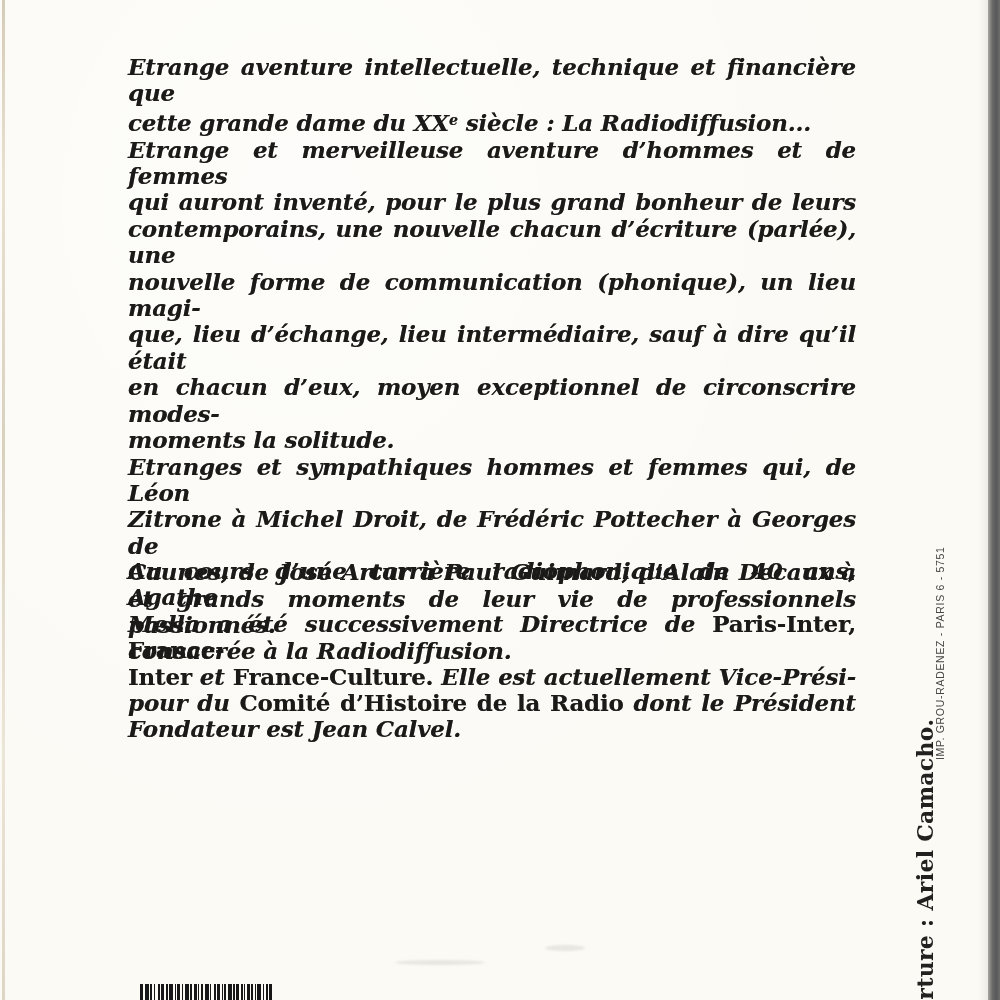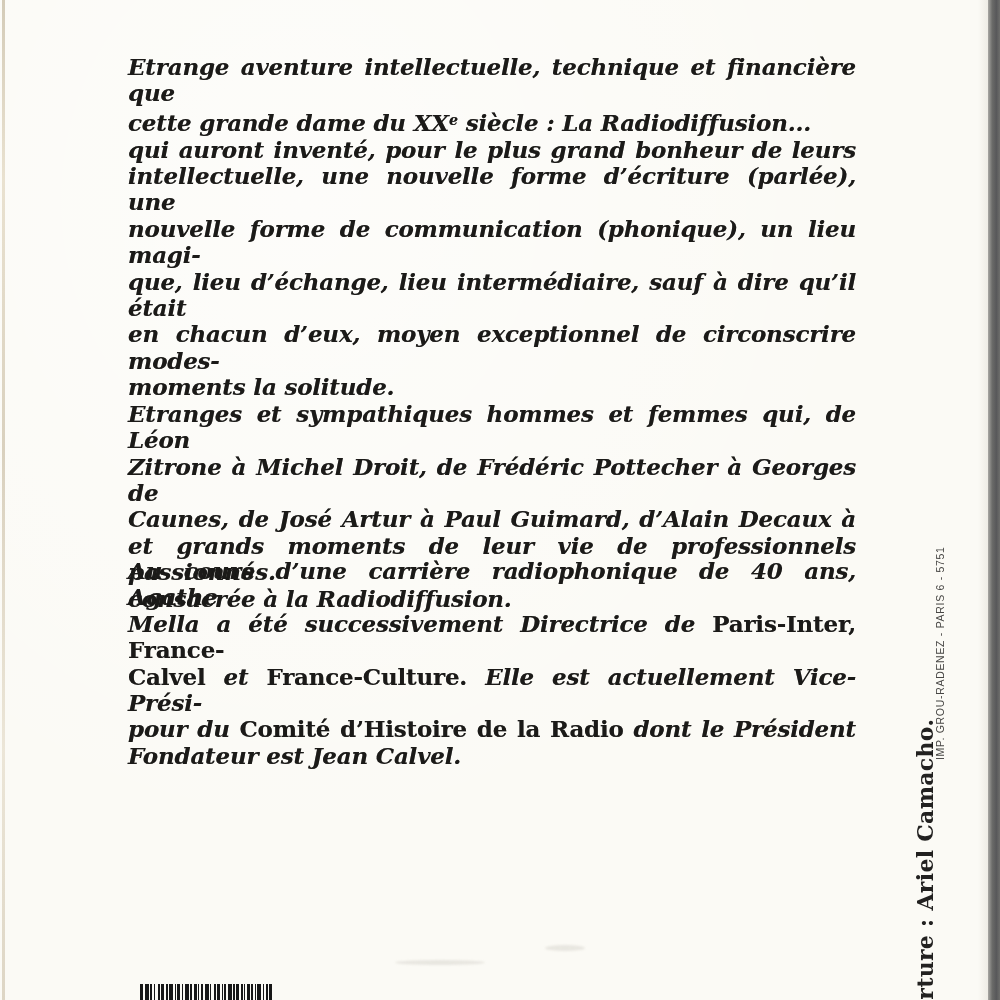--- a/index.html
+++ b/index.html
@@ -102,37 +102,38 @@
 
 <div class="page">
 
   <div class="edge-left"></div>
   <div class="edge-right-shadow"></div>
   <div class="edge-right"></div>
 
   <div class="textblock" id="block1">
       <div class="line"><span>Etrange aventure intellectuelle, technique et financière que</span></div>
       <div class="line end"><span>cette grande dame du XX</span><span class="seg-sup">e</span><span> siècle : La Radiodiffusion...</span></div>
+      <div class="line"><span>Etrange et merveilleuse aventure d’hommes et de femmes</span></div>
       <div class="line"><span>qui auront inventé, pour le plus grand bonheur de leurs</span></div>
-      <div class="line"><span>intellectuelle, une nouvelle forme d’écriture (parlée), une</span></div>
+      <div class="line"><span>contemporains, une nouvelle chacun d’écriture (parlée), une</span></div>
       <div class="line"><span>nouvelle forme de communication (phonique), un lieu magi-</span></div>
       <div class="line"><span>que, lieu d’échange, lieu intermédiaire, sauf à dire qu’il était</span></div>
       <div class="line"><span>en chacun d’eux, moyen exceptionnel de circonscrire modes-</span></div>
       <div class="line end"><span>moments la solitude.</span></div>
       <div class="line"><span>Etranges et sympathiques hommes et femmes qui, de Léon</span></div>
       <div class="line"><span>Zitrone à Michel Droit, de Frédéric Pottecher à Georges de</span></div>
       <div class="line"><span>Caunes, de José Artur à Paul Guimard, d’Alain Decaux à</span></div>
       <div class="line"><span>et grands moments de leur vie de professionnels passionnés.</span></div>
       <div class="line end"><span>consacrée à la Radiodiffusion.</span></div>
     </div>
 
   <div class="textblock" id="block2">
       <div class="line"><span>Au cours d’une carrière radiophonique de 40 ans, Agathe</span></div>
       <div class="line"><span>Mella a été successivement Directrice de </span><span class="seg-r">Paris-Inter, France-</span></div>
-      <div class="line"><span class="seg-r">Calvel </span><span>et </span><span class="seg-r">France-Culture. </span><span>Elle est actuellement Vice-Prési-</span></div>
+      <div class="line"><span class="seg-r">Inter </span><span>et </span><span class="seg-r">France-Culture. </span><span>Elle est actuellement Vice-Prési-</span></div>
       <div class="line"><span>pour du </span><span class="seg-r">Comité d’Histoire de la Radio </span><span>dont le Président</span></div>
       <div class="line end"><span>Fondateur est Jean Calvel.</span></div>
     </div>
 
   <div class="vtext" id="credit-vertical">erture : Ariel Camacho.</div>
 
   <div class="vtext" id="printer-vertical">IMP. GROU-RADENEZ - PARIS 6 - 5751</div>
 
   <div id="barcode"><span class="bar" style="width: 3px;"></span><span class="gap" style="width: 2px;"></span><span class="bar" style="width: 4px;"></span><span class="gap" style="width: 1px;"></span><span class="bar" style="width: 2px;"></span><span class="gap" style="width: 2px;"></span><span class="bar" style="width: 1px;"></span><span class="gap" style="width: 3px;"></span><span class="bar" style="width: 2px;"></span><span class="gap" style="width: 1px;"></span><span class="bar" style="width: 3px;"></span><span class="gap" style="width: 2px;"></span><span class="bar" style="width: 2px;"></span><span class="gap" style="width: 1px;"></span><span class="bar" style="width: 4px;"></span><span class="gap" style="width: 2px;"></span><span class="bar" style="width: 1px;"></span><span class="gap" style="width: 1px;"></span><span class="bar" style="width: 3px;"></span><span class="gap" style="width: 2px;"></span><span class="bar" style="width: 1px;"></span><span class="gap" style="width: 2px;"></span><span class="bar" style="width: 4px;"></span><span class="gap" style="width: 1px;"></span><span class="bar" style="width: 2px;"></span><span class="gap" style="width: 2px;"></span><span class="bar" style="width: 3px;"></span><span class="gap" style="width: 1px;"></span><span class="bar" style="width: 1px;"></span><span class="gap" style="width: 2px;"></span><span class="bar" style="width: 2px;"></span><span class="gap" style="width: 2px;"></span><span class="bar" style="width: 4px;"></span><span class="gap" style="width: 1px;"></span><span class="bar" style="width: 1px;"></span><span class="gap" style="width: 3px;"></span><span class="bar" style="width: 2px;"></span><span class="gap" style="width: 1px;"></span><span class="bar" style="width: 3px;"></span><span class="gap" style="width: 2px;"></span><span class="bar" style="width: 1px;"></span><span class="gap" style="width: 1px;"></span><span class="bar" style="width: 2px;"></span><span class="gap" style="width: 2px;"></span><span class="bar" style="width: 4px;"></span><span class="gap" style="width: 1px;"></span><span class="bar" style="width: 2px;"></span><span class="gap" style="width: 1px;"></span><span class="bar" style="width: 3px;"></span><span class="gap" style="width: 2px;"></span><span class="bar" style="width: 2px;"></span><span class="gap" style="width: 1px;"></span><span class="bar" style="width: 1px;"></span><span class="gap" style="width: 2px;"></span><span class="bar" style="width: 3px;"></span><span class="gap" style="width: 1px;"></span><span class="bar" style="width: 2px;"></span><span class="gap" style="width: 2px;"></span><span class="bar" style="width: 1px;"></span><span class="gap" style="width: 1px;"></span><span class="bar" style="width: 4px;"></span><span class="gap" style="width: 2px;"></span><span class="bar" style="width: 1px;"></span><span class="gap" style="width: 2px;"></span><span class="bar" style="width: 2px;"></span><span class="gap" style="width: 1px;"></span><span class="bar" style="width: 3px;"></span><span class="gap" style="width: 2px;"></span></div>
 

